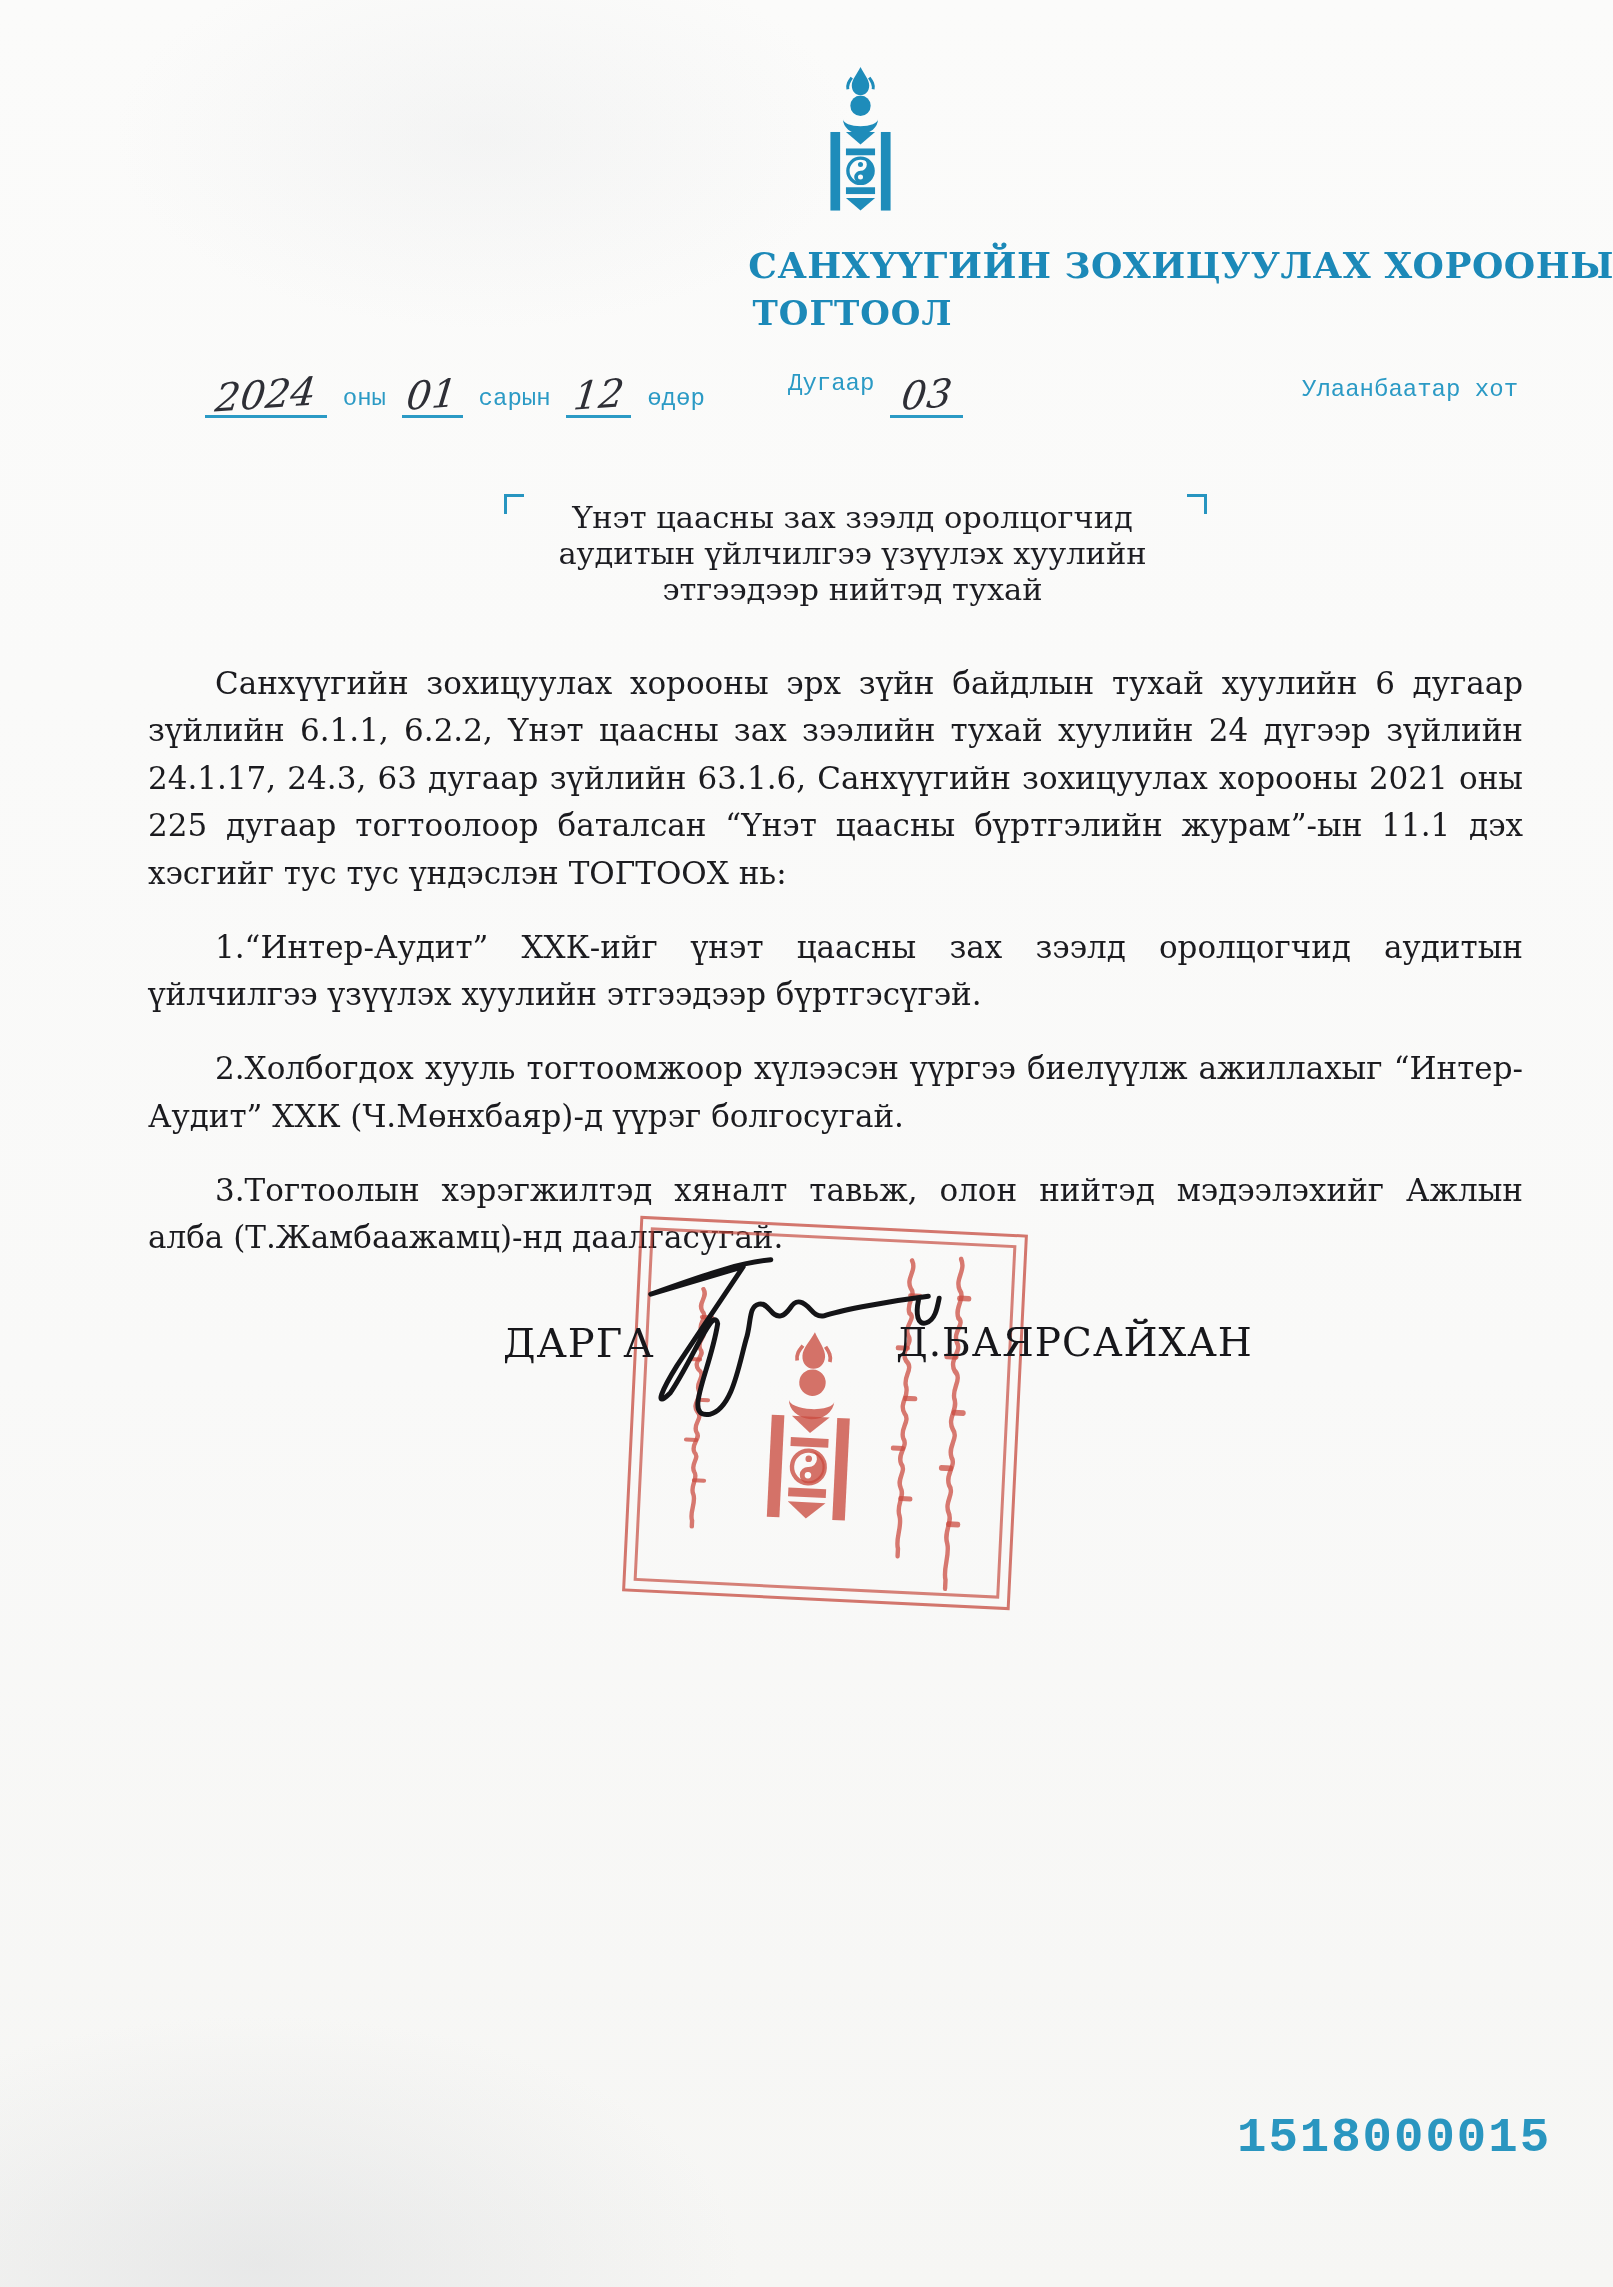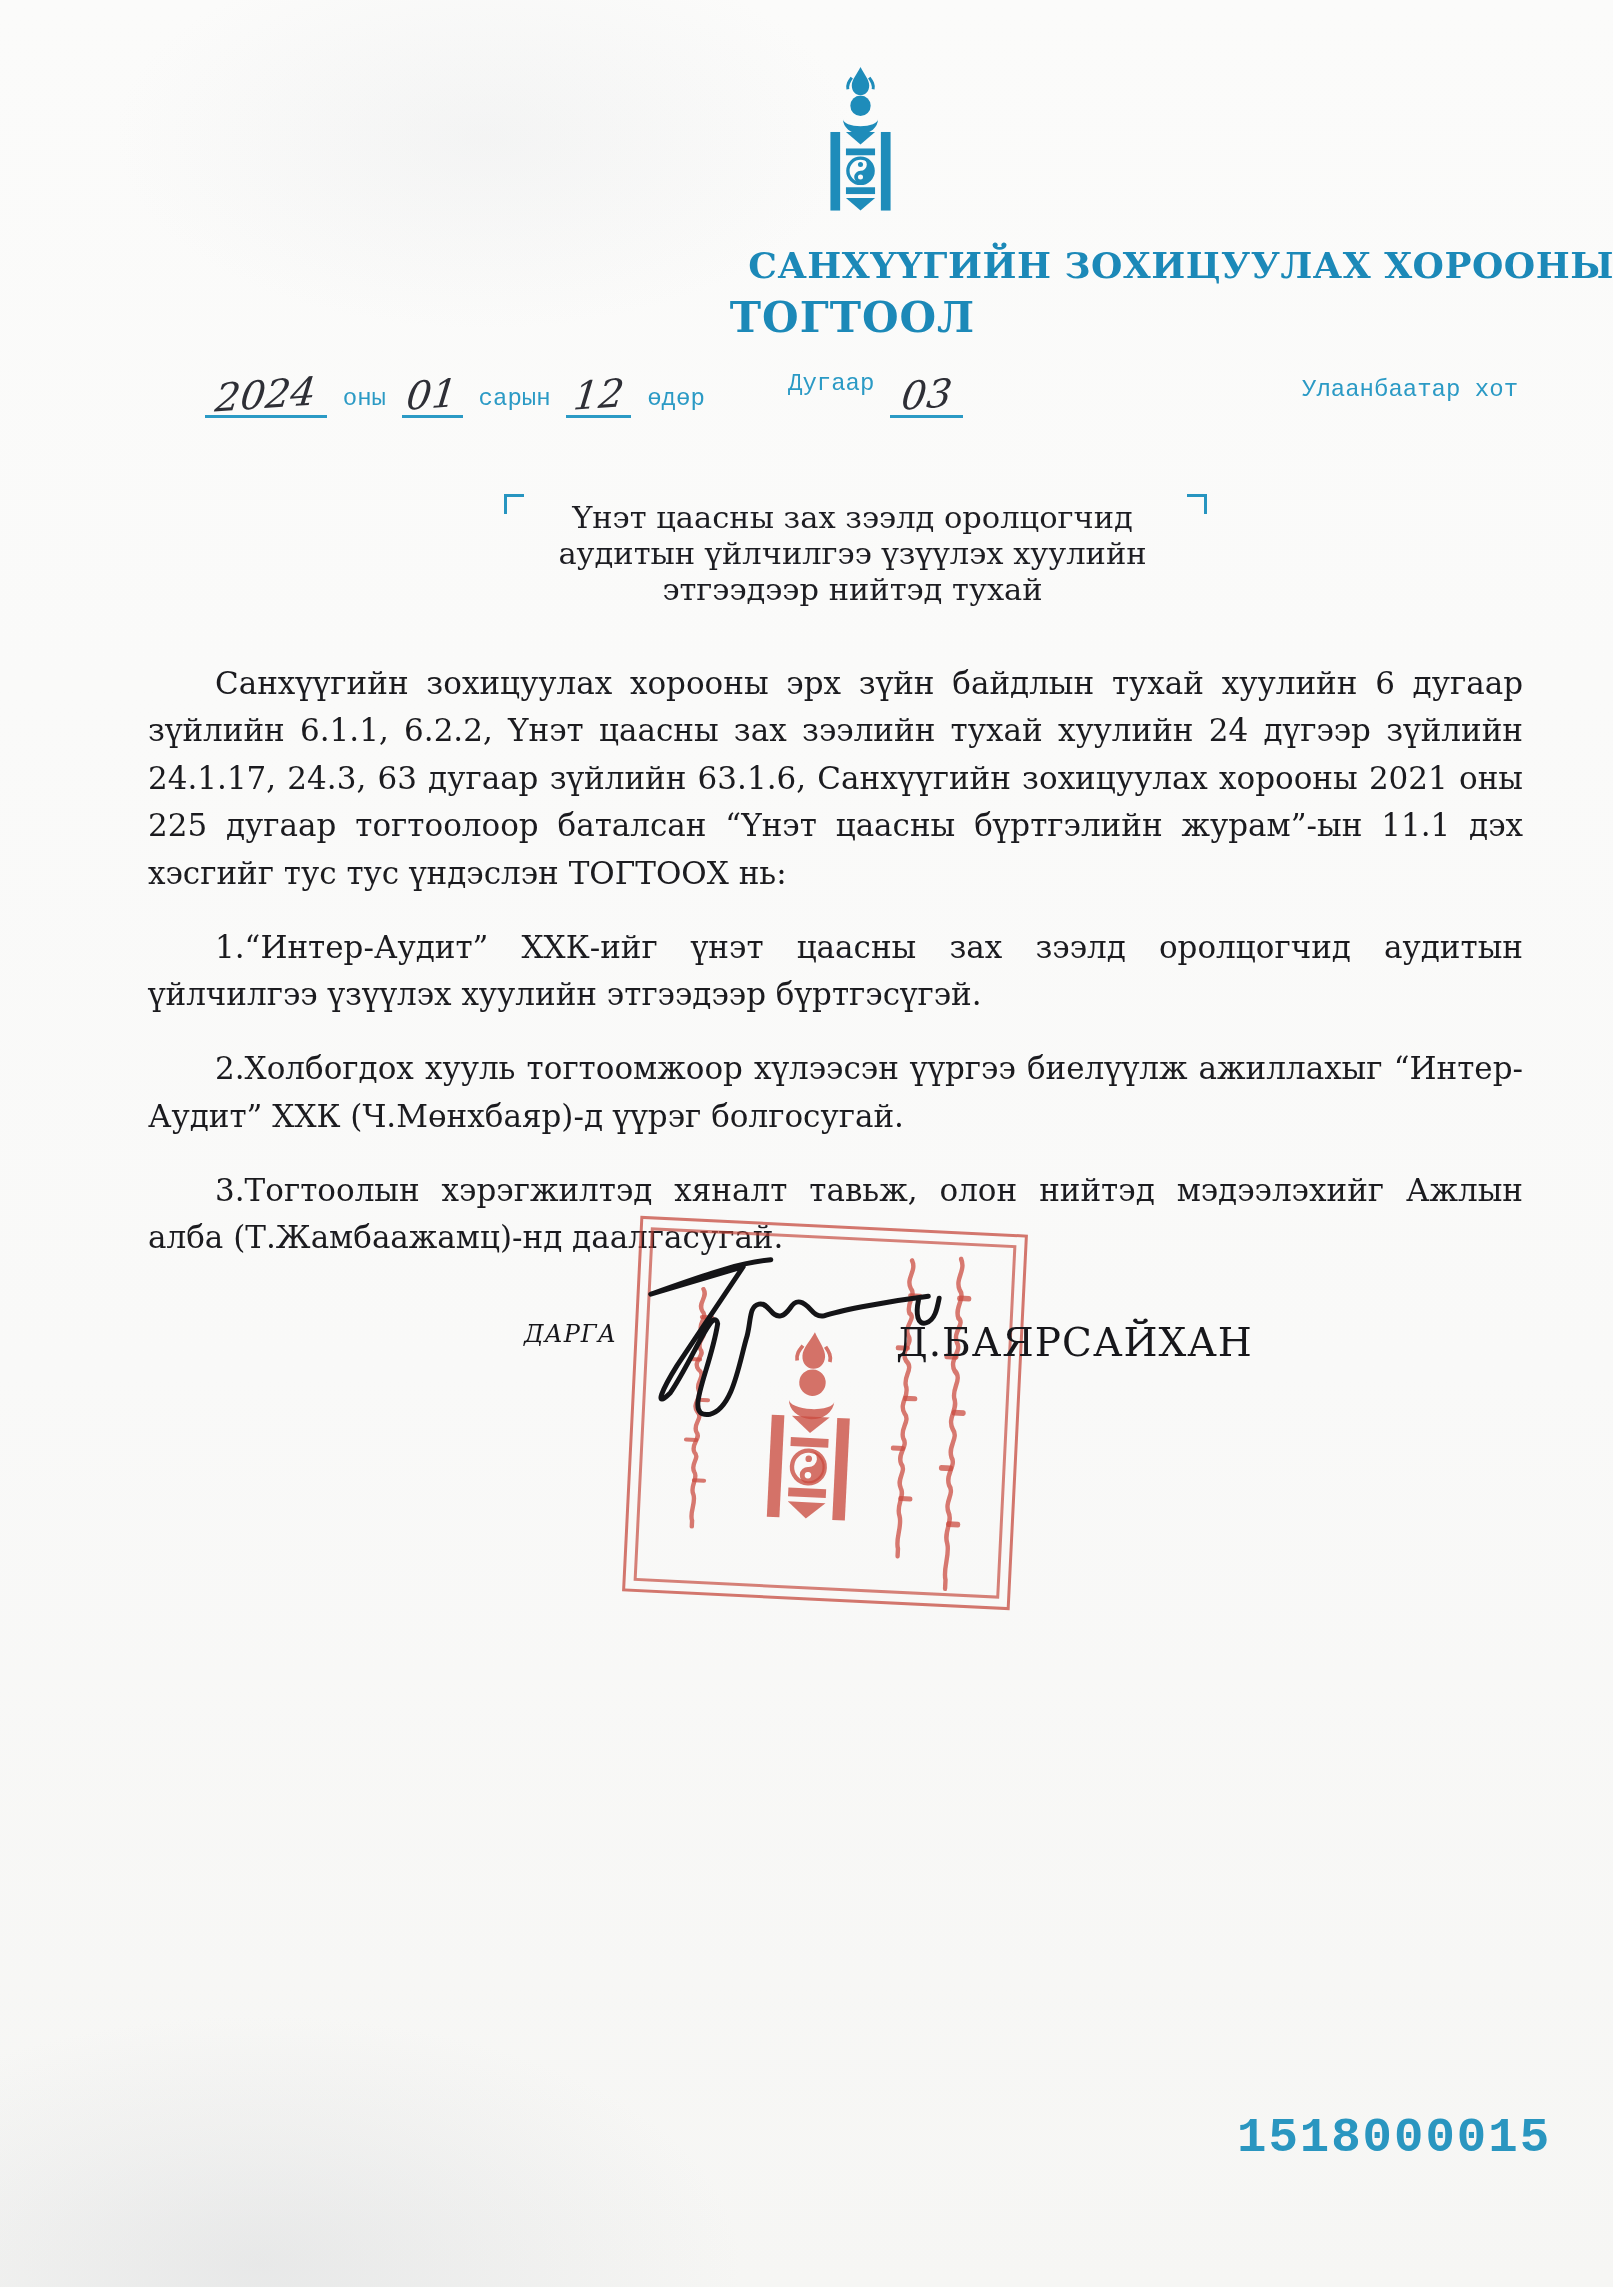--- a/index.html
+++ b/index.html
@@ -19,21 +19,21 @@
 
   
   .logo { position:absolute; left:812px; top:65px; width:97px; height:165px; color:#1e8cba; }
   .org-name {
     position:absolute; left:91px; top:244px; width:1523px;
     text-align:right; font-weight:bold; font-size:36px; letter-spacing:0.5px;
     color:#1c89b8;
   }
   .doc-type {
     position:absolute; left:91px; top:293px; width:1523px;
-    text-align:center; font-weight:bold; font-size:42px; letter-spacing:1px;
+    text-align:center; font-weight:bold; font-size:34px; letter-spacing:1px;
     color:#1c89b8;
   }
 
   
   .meta-label {
     font-family:Liberation Mono, monospace; font-size:24px; color:#2b9ac5;
   }
   .date-group { position:absolute; left:205px; top:370px; display:flex; align-items:flex-end; gap:15.8px; }
   .number-group { position:absolute; left:788px; top:370px; display:flex; align-items:flex-start; gap:15.8px; }
   .city { position:absolute; left:1302px; top:376px; }
@@ -60,21 +60,21 @@
   .bracket.right { left:1187px; top:494px; border-right:3.9px solid #2795c0; border-top:3.9px solid #2795c0; }
 
   
   .body-text {
     position:absolute; left:148px; top:660px; width:1375px;
     font-size:31px; line-height:1.53; text-align:justify; color:#1b1b1f;
   }
   .body-text p { margin:0 0 26.6px 0; text-indent:67px; }
 
   
-  .sig-label { position:absolute; left:524px; top:1320px; font-size:24px; letter-spacing:1px; color:#17171b;font-style:italic; }
+  .sig-label { position:absolute; left:503px; top:1320px; font-size:40px; letter-spacing:1px; color:#17171b; }
   .sig-name  { position:absolute; left:896px; top:1320px; font-size:39px; letter-spacing:1px; color:#17171b; }
   .signature-svg { position:absolute; left:623px; top:1245px; width:337px; height:189px; }
 
   
   .stamp {
     position:absolute; left:631px; top:1225px; width:382px; height:370px;
     transform:rotate(2.8deg); transform-origin:center;
     border:3.9px solid rgba(196,68,55,0.78);
     opacity:0.92;
   }

